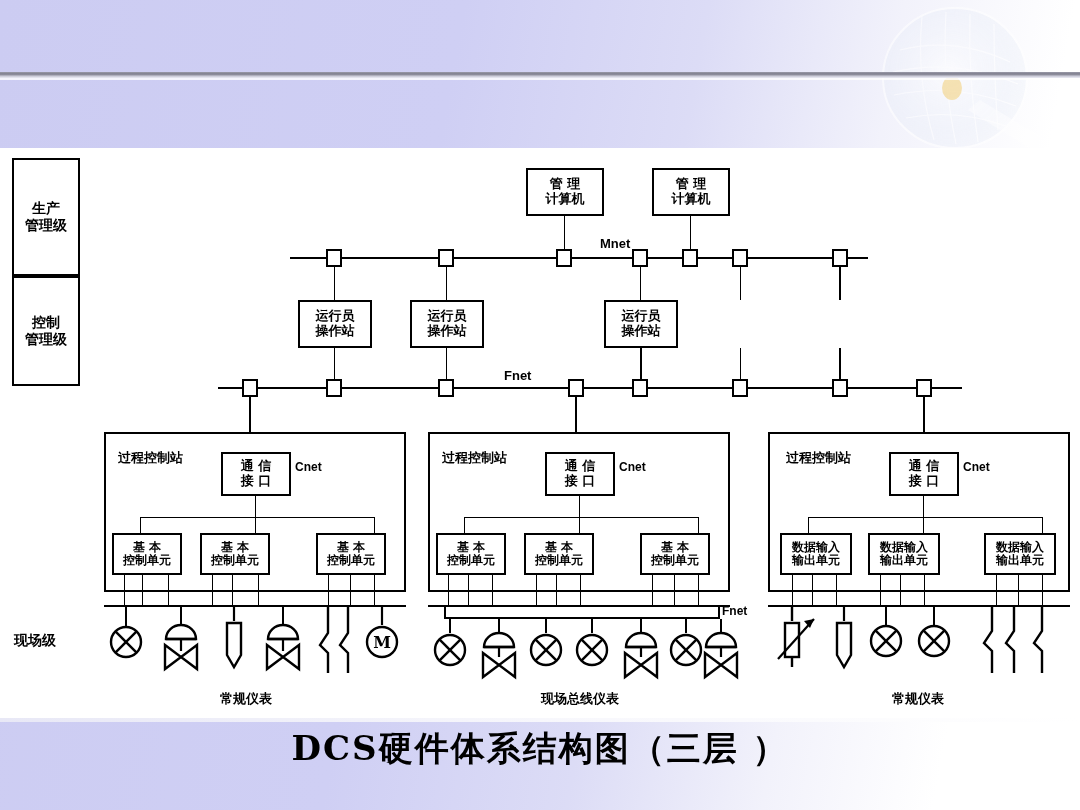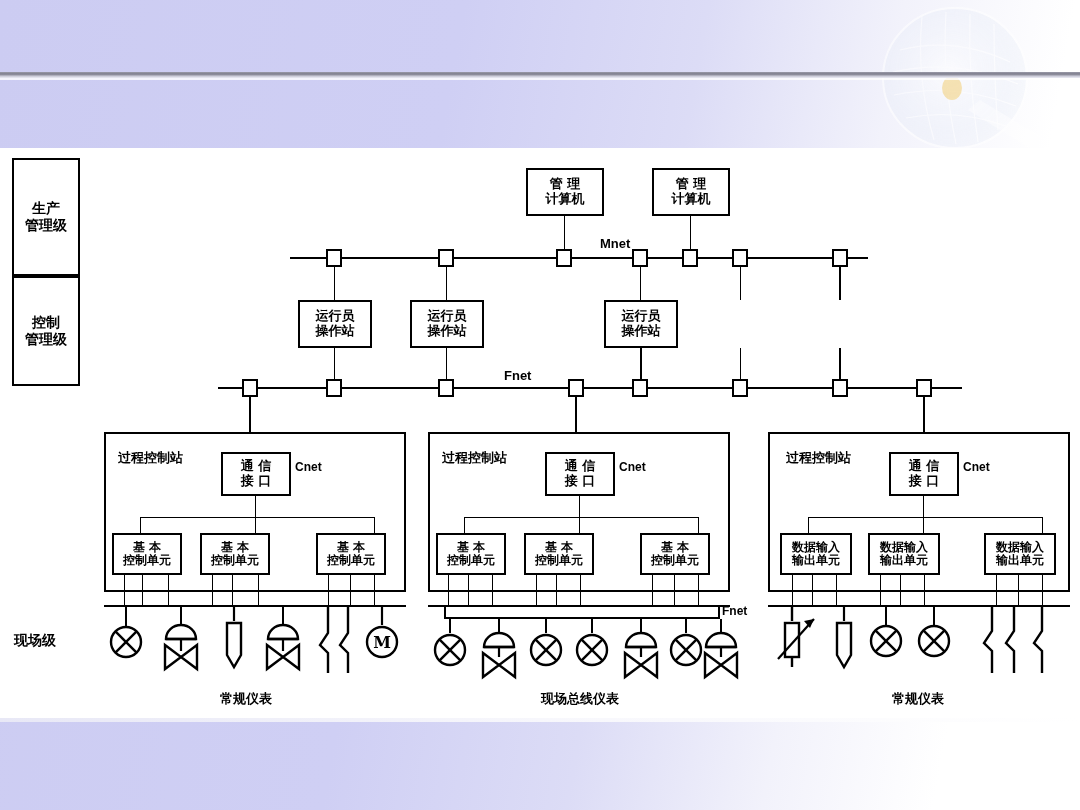--- a/index.html
+++ b/index.html
@@ -469,14 +469,15 @@
       <path d="M32 0 L32 24 L24 36 L32 44 L32 66" fill="none" stroke="#000" stroke-width="2.4"></path>
       <path d="M60 0 L60 24 L52 36 L60 44 L60 66" fill="none" stroke="#000" stroke-width="2.4"></path>
     </svg>
   </div>
 
   <div class="fieldlbl" style="left:186px;top:690px;width:120px;">常规仪表</div>
   <div class="fieldlbl" style="left:500px;top:690px;width:160px;">现场总线仪表</div>
   <div class="fieldlbl" style="left:858px;top:690px;width:120px;">常规仪表</div>
 
   <div class="footrule"></div>
+  <div class="caption">DCS硬件体系结构图（三层 ）</div>
 
 </div>
 
 </body></html>

